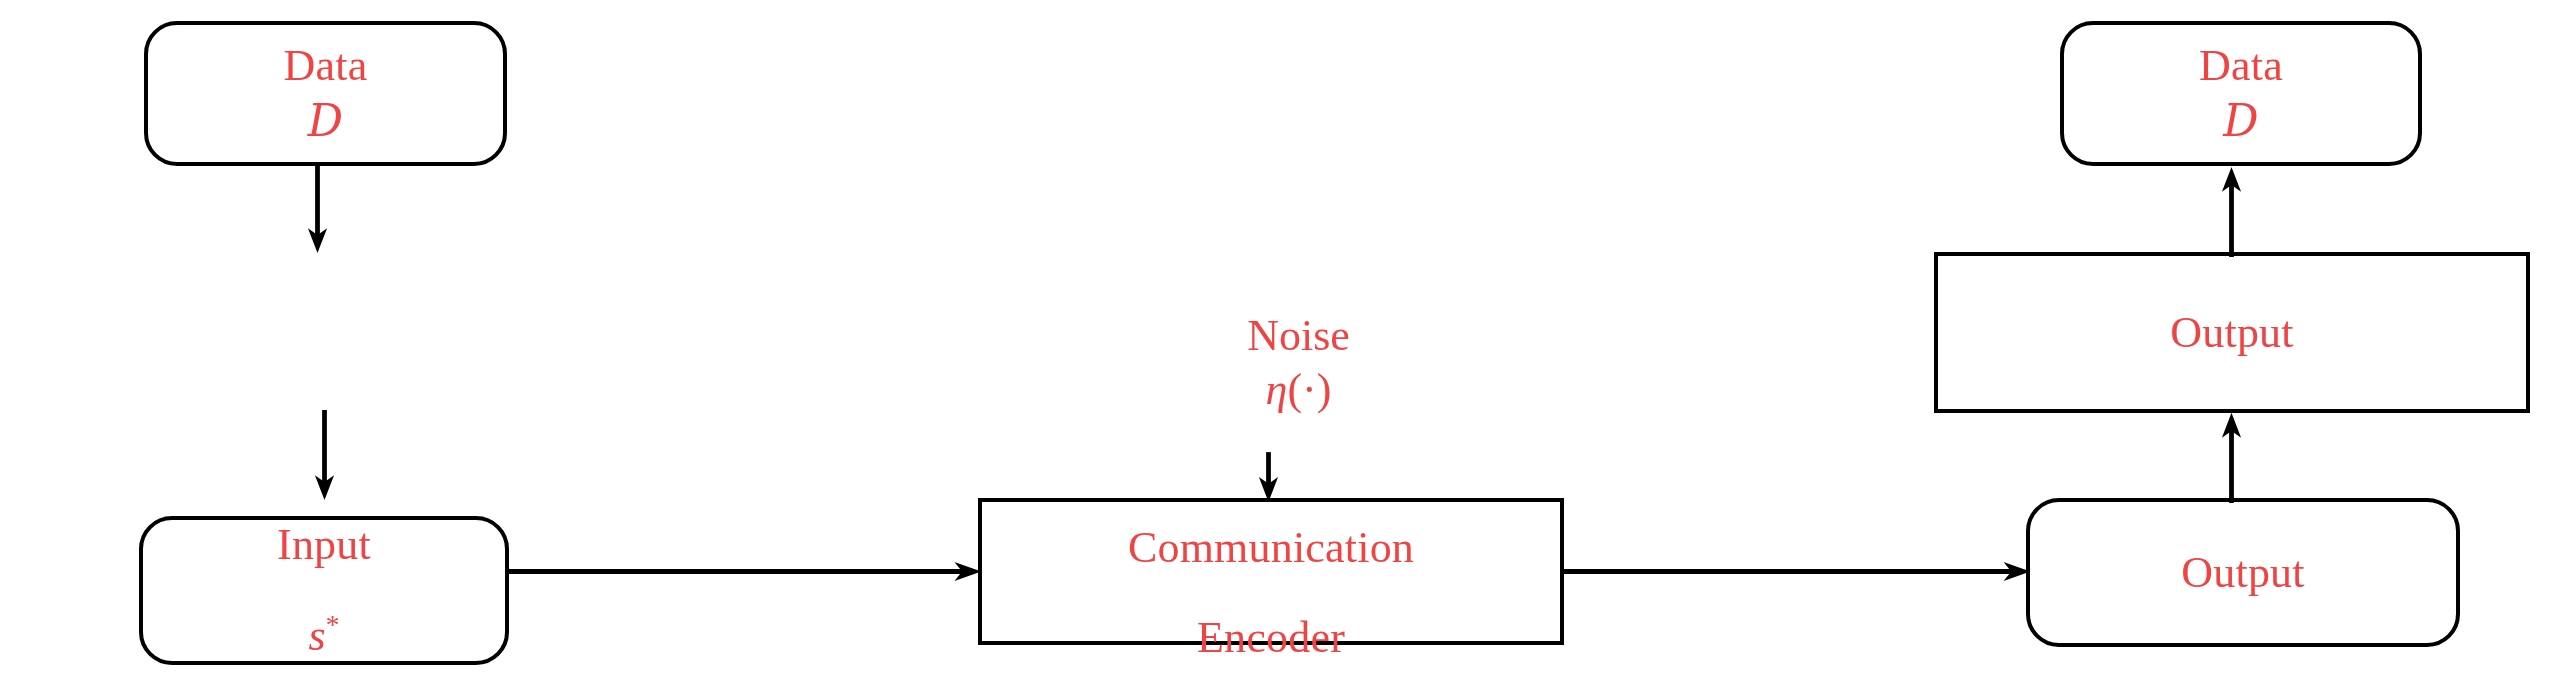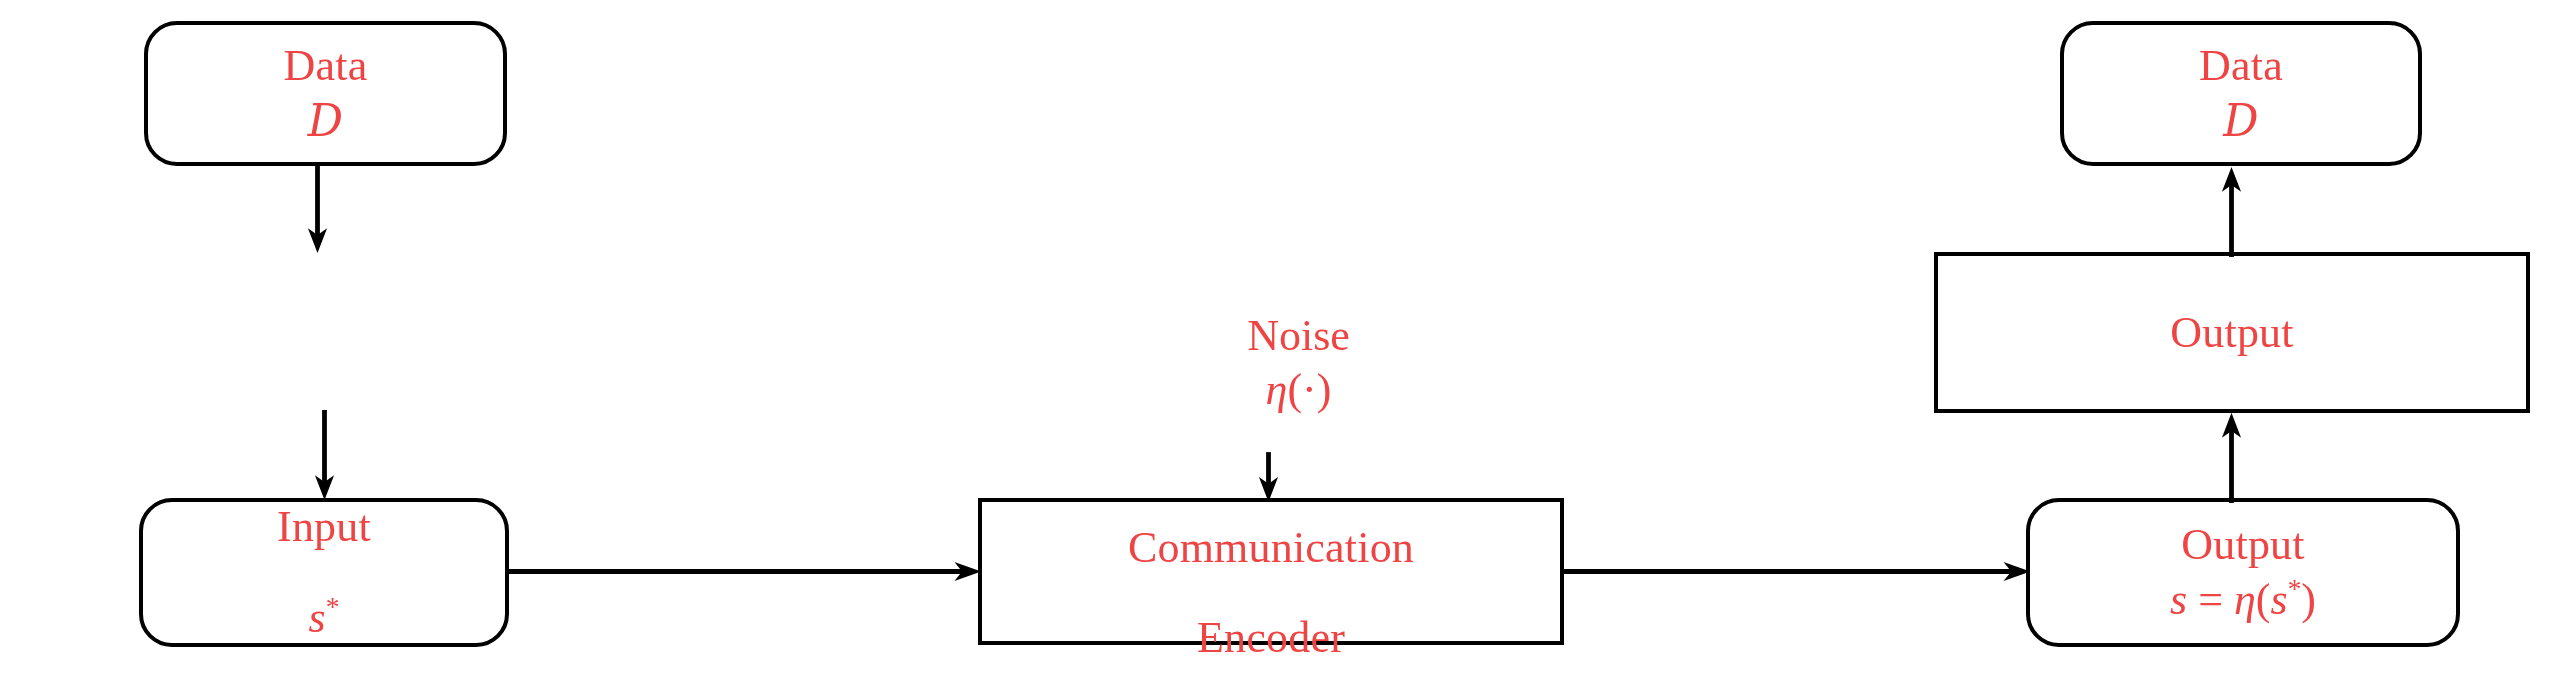--- a/index.html
+++ b/index.html
@@ -88,44 +88,41 @@
 <body>
 
 <div id="canvas">
 
   <div class="node rounded" style="left:144px; top:21px; width:363px; height:145px;">
     <div class="node-title">Data</div>
     <div class="node-formula mathcal">D</div>
   </div>
 
 
-  <div class="node rounded" style="left:139px; top:498px; width:370px; height:149px;gap:36px;">
+  <div class="node rounded" style="left:139px; top:516px; width:370px; height:149px;gap:36px;">
     <div class="node-title">Input</div>
     <div class="node-formula">
       <span>s</span><sup class="star">*</sup>
     </div>
   </div>
 
   <div class="free-label" style="left:1164px; top:312px; width:269px;">
     <div class="lbl-title">Noise</div>
     <div class="lbl-formula">
       <span>η</span><span class="upr">(</span><span class="upr">·</span><span class="upr">)</span>
     </div>
   </div>
 
   <div class="node sharp" style="left:978px; top:498px; width:586px; height:147px;">
     <div class="node-title two-line">Communication</div>
     <div class="node-title two-line">Encoder</div>
   </div>
 
   <div class="node rounded" style="left:2026px; top:498px; width:434px; height:149px;">
     <div class="node-title">Output</div>
-    <div class="node-formula">
-      <span>s</span><span class="upr"> = </span><span>η</span><span class="upr">(</span><span>s</span><sup class="star">*</sup><span class="upr">)</span>
-    </div>
   </div>
 
   <div class="node sharp" style="left:1934px; top:252px; width:596px; height:161px;">
     <div class="node-title">Output</div>
   </div>
 
   <div class="node rounded" style="left:2060px; top:21px; width:362px; height:145px;">
     <div class="node-title">Data</div>
     <div class="node-formula mathcal">D</div>
   </div>

